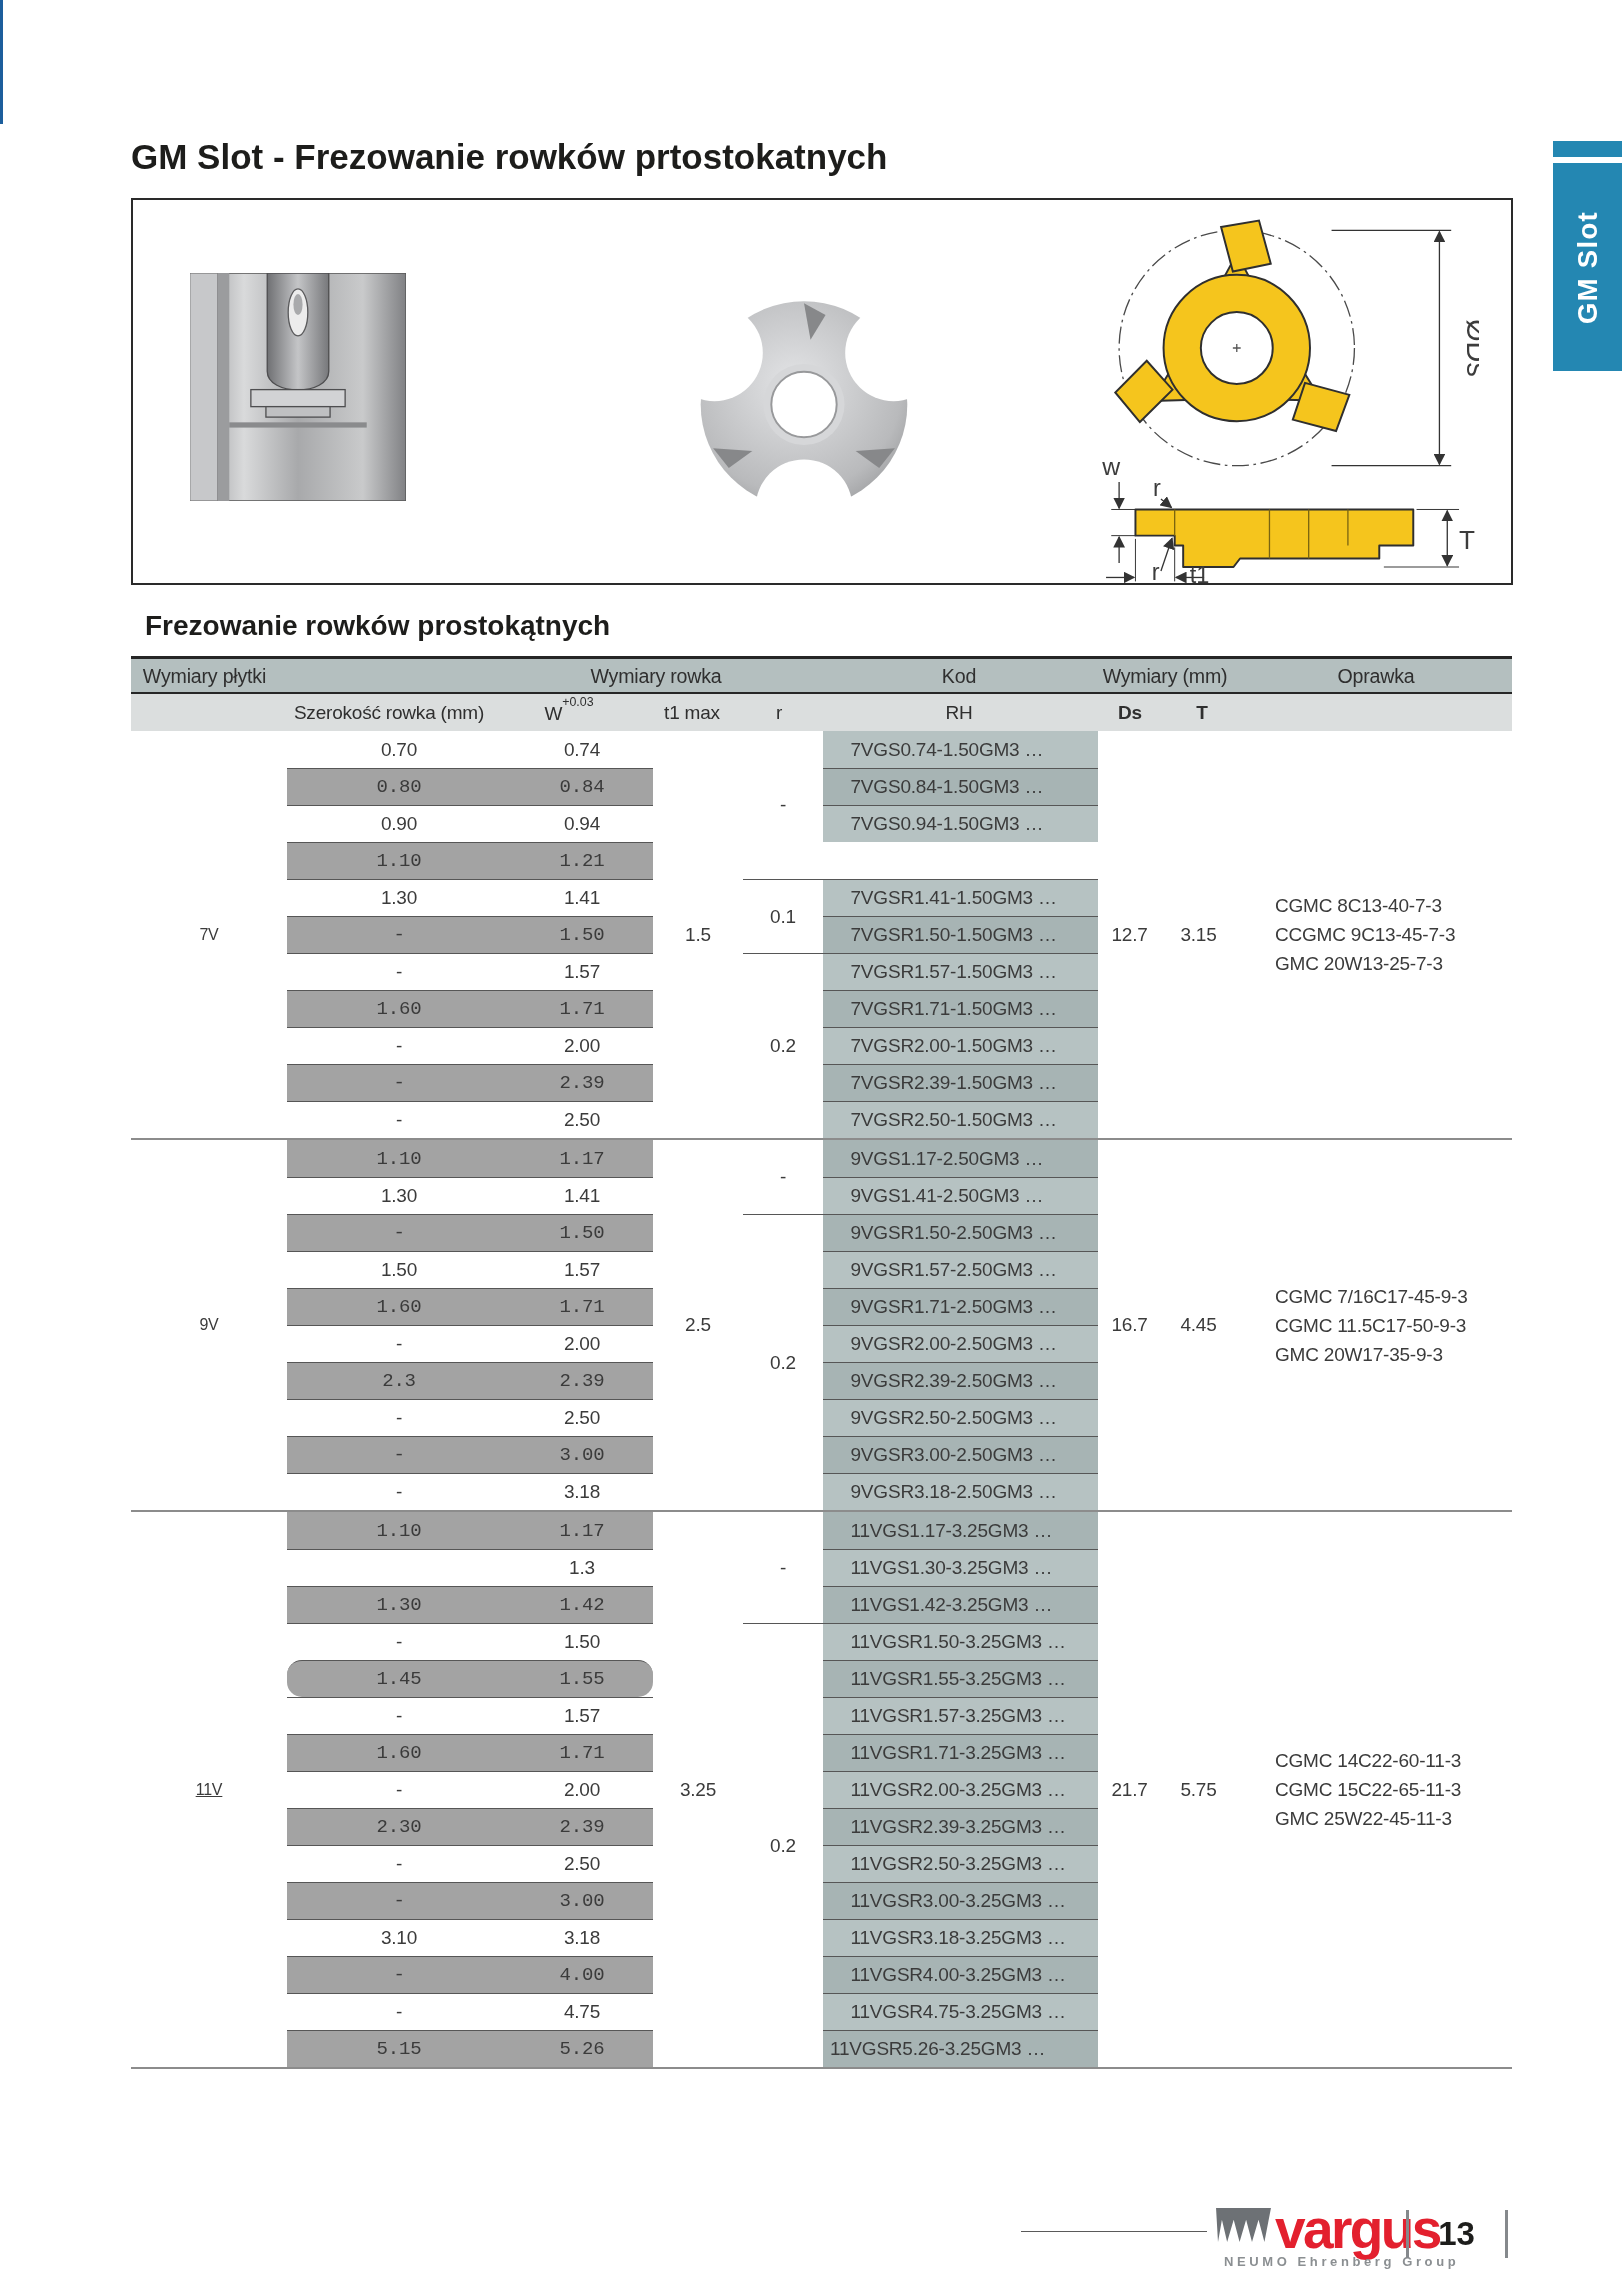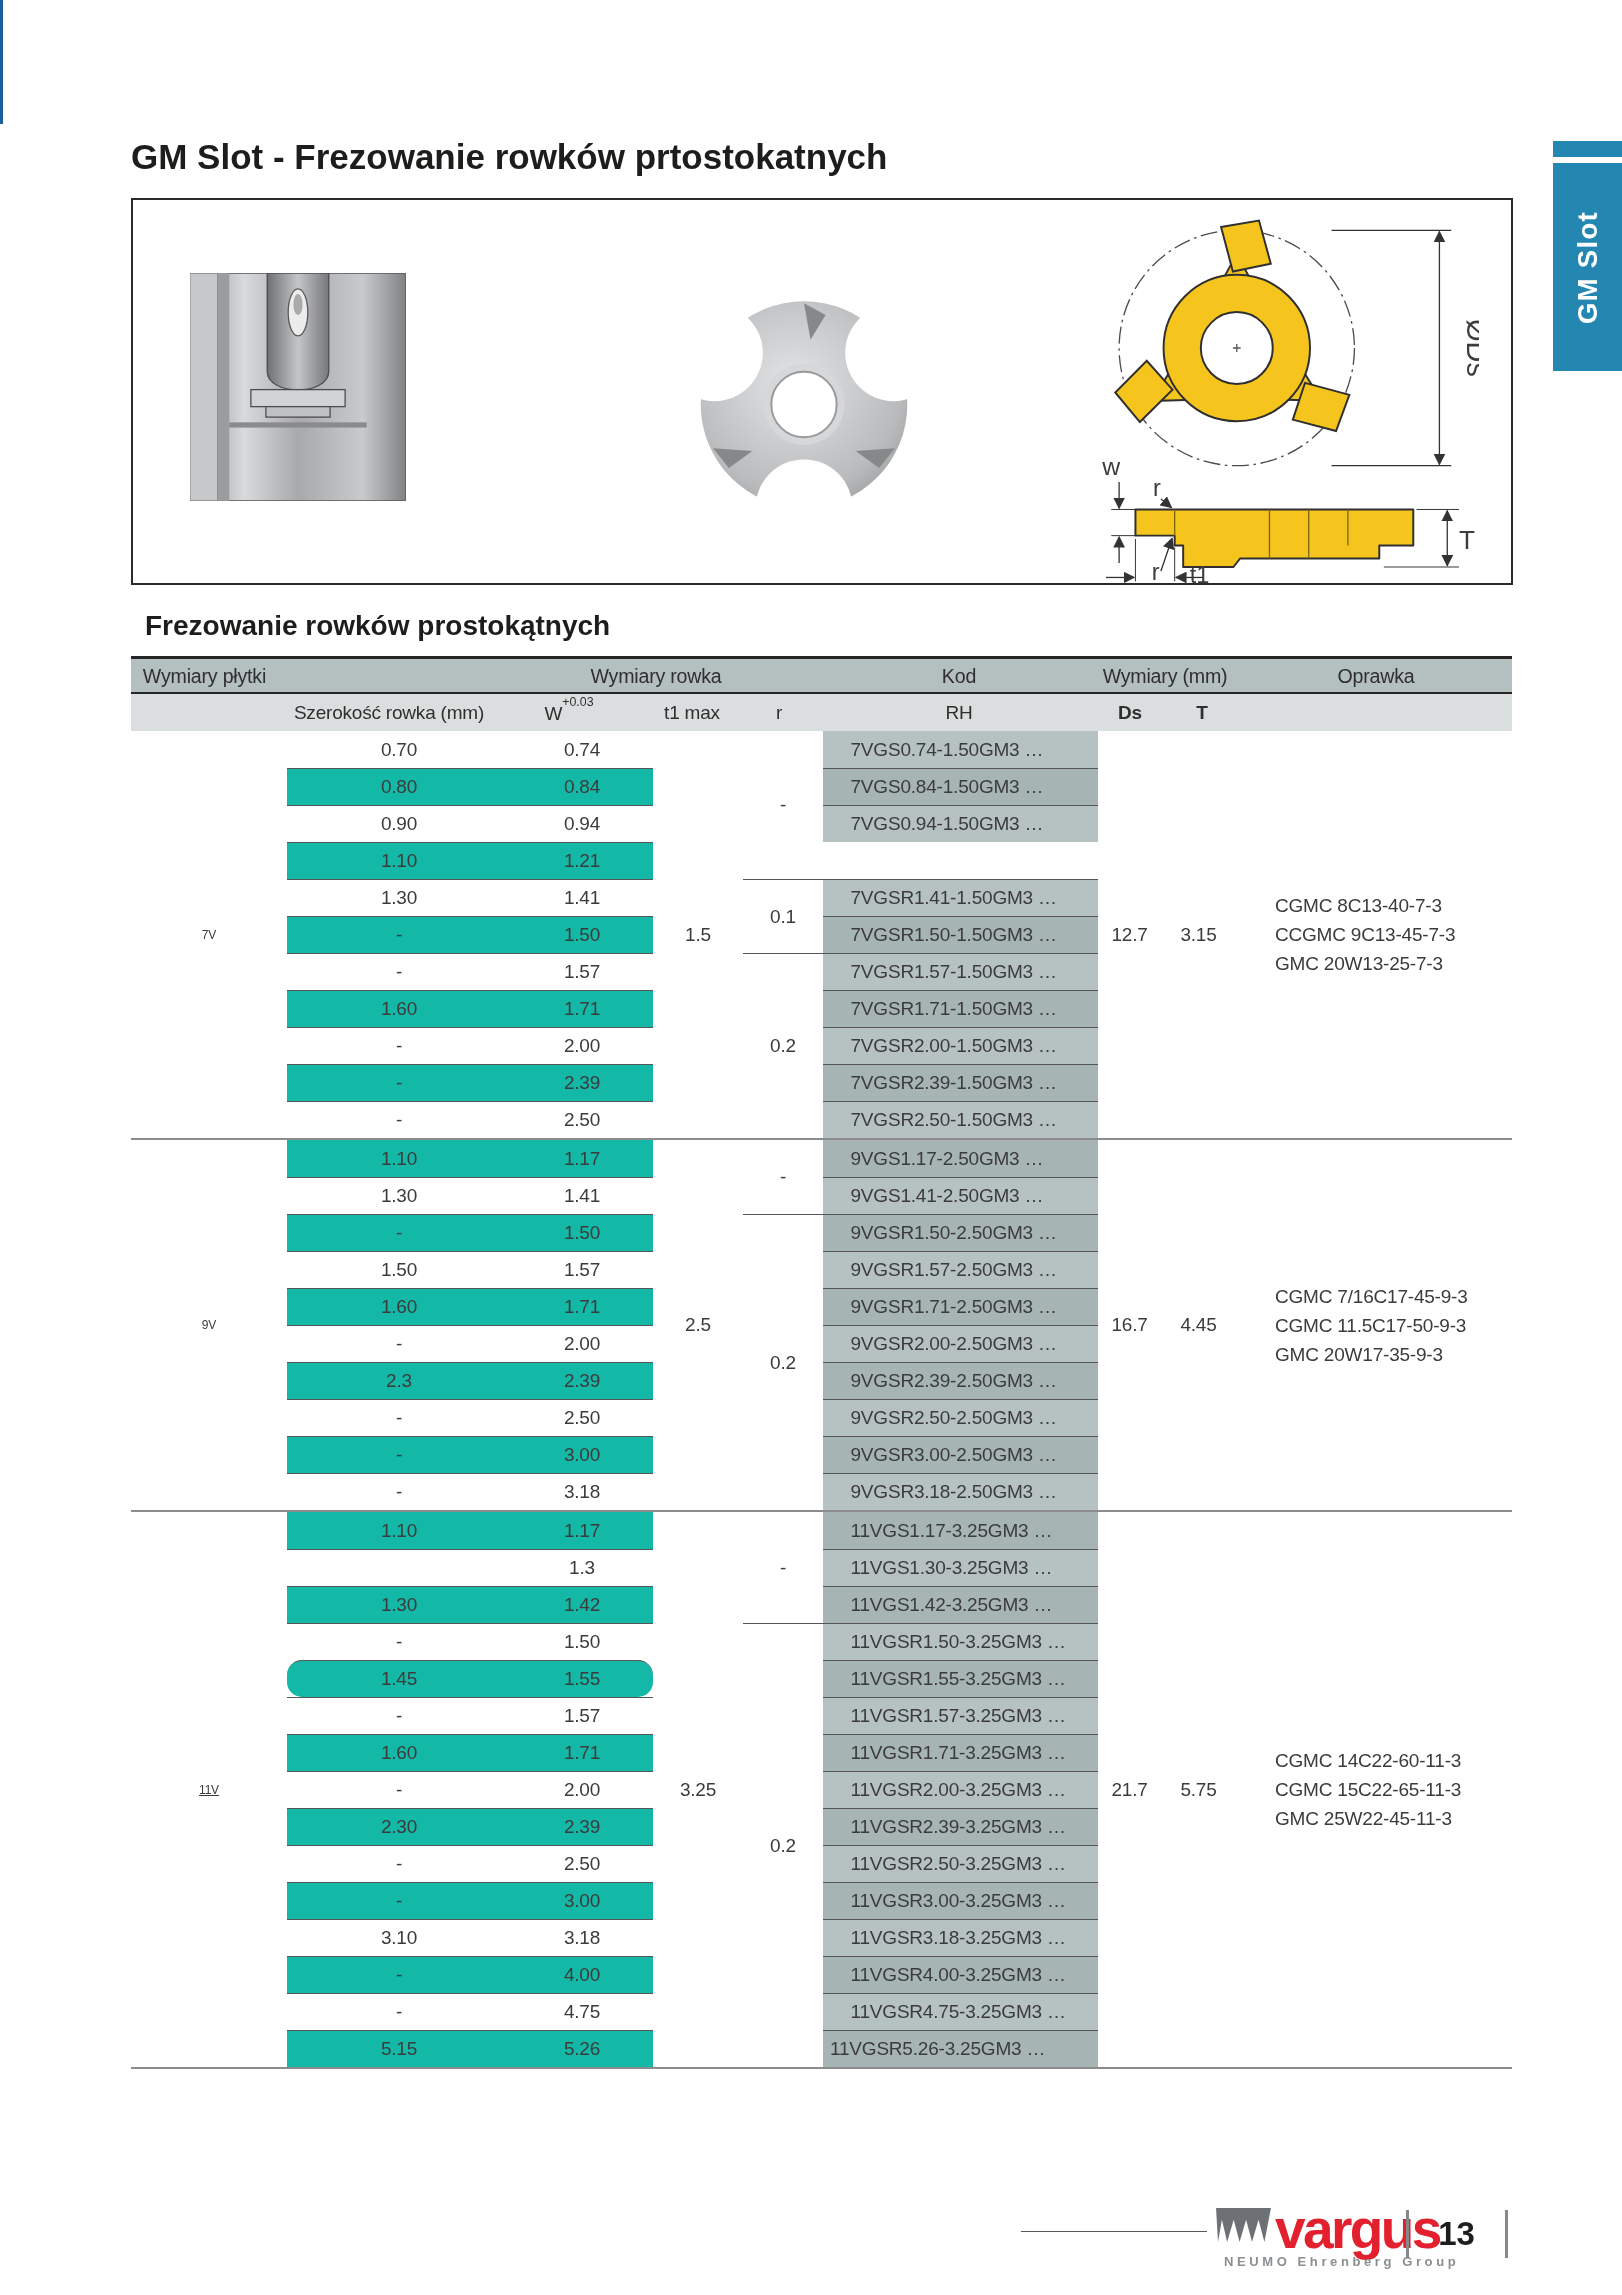--- a/index.html
+++ b/index.html
@@ -32,24 +32,24 @@
   .thead { position:relative; height:38px; background:#b4bfbf; border-top:3.3px solid #262626; border-bottom:2.6px solid #262626; font-size:19.6px; color:#2f2f2f; }
   .tsub  { position:relative; height:37px; background:#dbdede; font-size:19px; color:#2f2f2f; }
   .h  { position:absolute; top:50%; transform:translate(-50%,-50%); white-space:nowrap; }
   .hl { transform:translateY(-50%); }
   .hb { font-weight:bold; }
   .h sup { font-size:12.4px; position:relative; top:-5.9px; letter-spacing:0; }
 
   .group-grid { display:grid; grid-template-columns:156px 366px 90px 80px 275px 63px 75px 275px; border-bottom:2px solid #8c8c8c; }
   .cell { display:flex; align-items:center; min-height:0; }
   .center { justify-content:center; }
-  .group-label { justify-content:center; font-size:12px; }
+  .group-label { justify-content:center; font-size:16px; }
   .zebra .szer { width:224px; text-align:center; }
   .zebra .wv   { width:142px; text-align:center; }
-  .shaded { background:#14b8a6; }
+  .shaded { background:#a3a3a3;font-family:Liberation Mono, monospace; }
   .klight { background:#b6c2c2; }
   .kdark  { background:#a7b4b4; }
   .kod { padding-left:27.5px; white-space:nowrap; }
   .topline { border-top:1.3px solid #565656; }
   .holders { flex-direction:column; align-items:flex-start; justify-content:center; padding-left:39px; }
   .hline { line-height:29px; white-space:nowrap; }
 
   
   .footer-line { position:absolute; left:1021px; top:2231px; width:186px; height:1.3px; background:#5a5a5a; }
   .logo-mark { position:absolute; left:1214px; top:2208px; }

